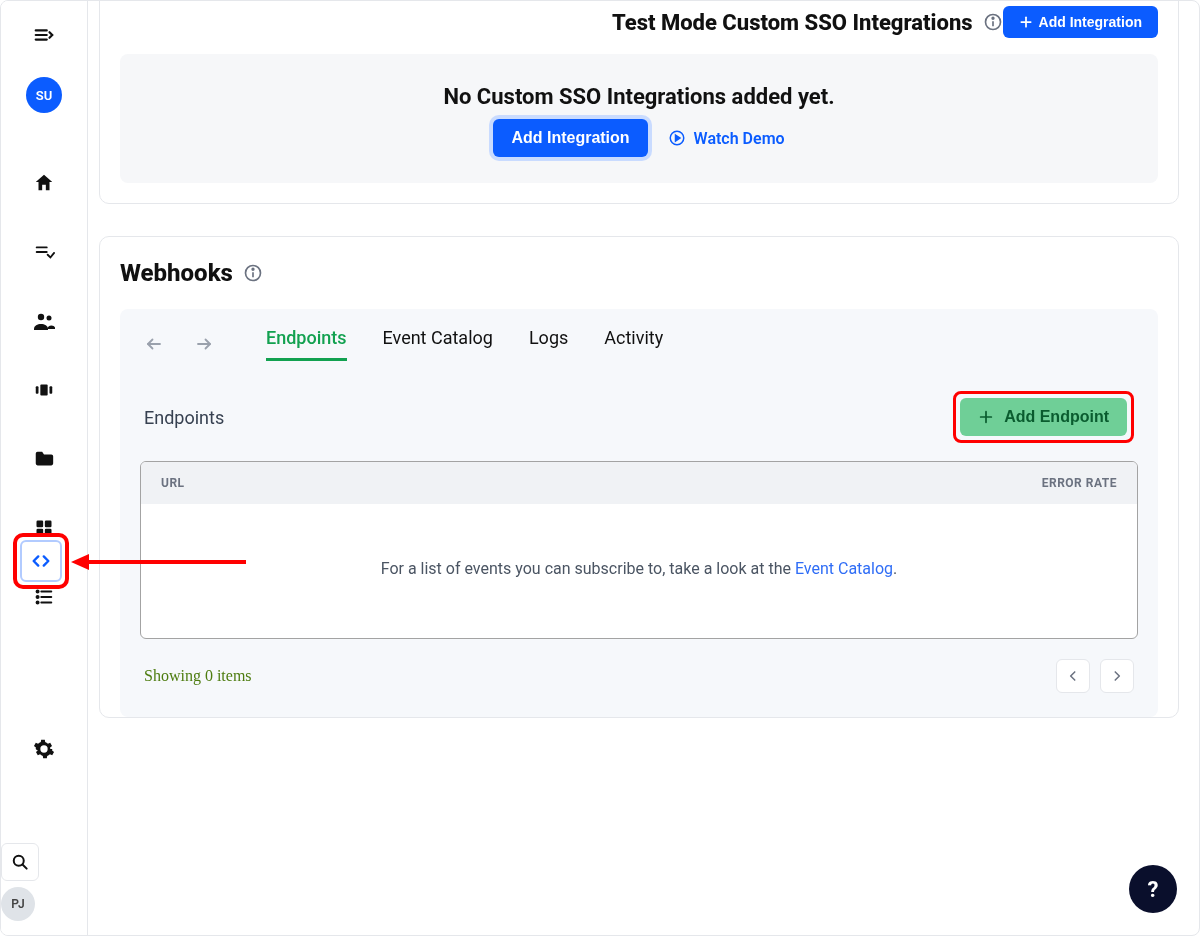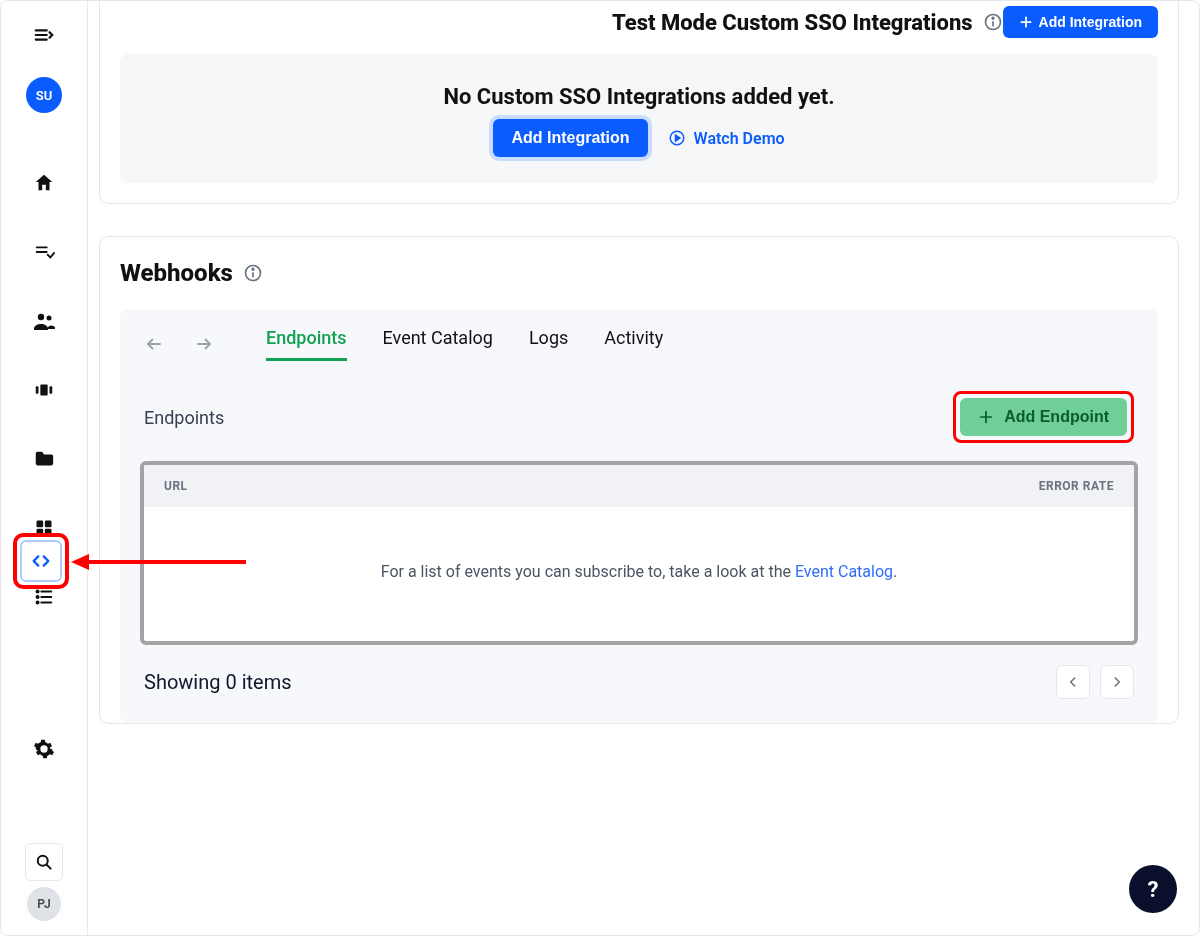--- a/index.html
+++ b/index.html
@@ -5,21 +5,21 @@
 *{box-sizing:border-box;margin:0;padding:0;}
 body{font-family:-apple-system,BlinkMacSystemFont,"Segoe UI",Roboto,Helvetica,Arial,sans-serif;background:#fff;color:#111;width:1200px;height:936px;overflow:hidden;position:relative;border:1px solid #e5e7eb;border-radius:8px;}
 .sidebar{position:absolute;left:0;top:0;bottom:0;width:87px;background:#fff;border-right:1px solid #e5e7eb;display:flex;flex-direction:column;align-items:center;padding-top:14px;z-index:5;}
 .sidebar-top{display:flex;flex-direction:column;align-items:center;gap:0;}
 .expand-btn{width:40px;height:40px;display:flex;align-items:center;justify-content:center;cursor:pointer;}
 .avatar-su{width:36px;height:36px;border-radius:50%;background:#0B5CFF;color:#fff;display:flex;align-items:center;justify-content:center;font-size:13px;font-weight:600;margin-top:22px;}
 .nav-items{margin-top:50px;display:flex;flex-direction:column;align-items:center;gap:29px;}
 .nav-item{width:40px;height:40px;display:flex;align-items:center;justify-content:center;cursor:pointer;color:#111;}
 .code-outer{position:absolute;left:12px;top:532px;width:56px;height:56px;border:4px solid #ff0000;border-radius:10px;z-index:20;pointer-events:none;}
 .code-inner{position:absolute;left:19px;top:539px;width:42px;height:42px;border:2px solid #b2cbff;border-radius:6px;background:#fff;display:flex;align-items:center;justify-content:center;z-index:6;}
-.sidebar-bottom{position:absolute;bottom:14px;left:0;right:0;display:flex;flex-direction:column;align-items:center;gap:6px;}
+.sidebar-bottom{position:absolute;bottom:14px;left:0;right:0;display:flex;flex-direction:column;gap:6px;}
 .search-btn{width:38px;height:38px;border:1px solid #e5e7eb;border-radius:6px;display:flex;align-items:center;justify-content:center;cursor:pointer;}
 .avatar-pj{width:34px;height:34px;border-radius:50%;background:#dfe3e8;color:#444;display:flex;align-items:center;justify-content:center;font-size:12px;font-weight:600;}
 .main{position:absolute;left:78px;right:0;top:0;bottom:0;padding:0 20px 20px 20px;overflow:hidden;}
 .card{border:1px solid #e5e7eb;border-radius:10px;background:#fff;margin-bottom:18px;}
 .sso-card{position:relative;top:-14px;padding:18px 20px 20px 20px;}
 .sso-head{display:flex;align-items:center;justify-content:flex-end;margin-bottom:4px;}
 .sso-title{font-size:22px;font-weight:800;color:#111;white-space:nowrap;overflow:hidden;text-overflow:clip;}
 .sso-title-wrap{display:flex;align-items:center;gap:10px;}
 .info-icon{width:20px;height:20px;display:inline-flex;align-items:center;justify-content:center;color:#6b7280;flex:0 0 auto;}
 .btn-primary-top{background:#0B5CFF;color:#fff;border:none;border-radius:6px;padding:8px 16px;font-weight:600;font-size:14px;cursor:pointer;display:flex;align-items:center;gap:6px;white-space:nowrap;}
@@ -35,28 +35,28 @@
 .wh-body{background:#f6f8fb;border-radius:8px;padding:18px 20px 20px 20px;}
 .wh-nav{display:flex;align-items:center;gap:28px;margin-bottom:30px;}
 .wh-arrow{width:28px;height:28px;display:flex;align-items:center;justify-content:center;color:#9aa1ac;cursor:pointer;}
 .wh-tabs{display:flex;gap:36px;margin-left:20px;}
 .wh-tab{font-size:18px;color:#111;padding-bottom:10px;cursor:pointer;}
 .wh-tab.active{color:#12A150;border-bottom:3px solid #12A150;font-weight:500;}
 .endpoints-row{display:flex;align-items:center;justify-content:space-between;margin-bottom:18px;padding:0 4px;}
 .endpoints-label{font-size:18px;color:#374151;}
 .add-endpoint-wrap{border:3px solid #ff0000;border-radius:8px;padding:4px;}
 .add-endpoint-btn{background:#6FCF97;color:#0a5c2f;border:none;border-radius:6px;padding:10px 18px;font-weight:600;font-size:16px;cursor:pointer;display:flex;align-items:center;gap:10px;}
-.table-box{border:4px solid #a3a3a3;border-radius:6px;background:#fff;overflow:hidden;}
+.table-box{border:1px solid #a3a3a3;border-radius:6px;background:#fff;overflow:hidden;}
 .table-head{display:flex;justify-content:space-between;background:#f0f2f5;padding:14px 20px;font-size:12px;font-weight:700;color:#6b7280;letter-spacing:0.5px;}
 .table-body{padding:55px 20px 60px 20px;text-align:center;}
 .tb-title{font-size:20px;font-weight:700;color:#1f2c3a;margin-bottom:14px;}
 .tb-sub{font-size:16px;color:#4b5563;}
 .tb-sub .link{color:#2f6df6;cursor:pointer;}
 .table-foot{display:flex;align-items:center;justify-content:space-between;padding:20px 4px 4px 4px;}
-.foot-text{font-size:20px;color:#0f172a;}
+.foot-text{font-size:16px;color:#4d7c0f;font-family:Liberation Serif, serif;}
 .pager{display:flex;gap:10px;}
 .pager-btn{width:34px;height:34px;border:1px solid #e5e7eb;border-radius:6px;background:#fff;display:flex;align-items:center;justify-content:center;cursor:pointer;color:#6b7280;}
 .help-fab{position:absolute;right:22px;bottom:22px;width:48px;height:48px;border-radius:50%;background:#0a0f2c;color:#fff;display:flex;align-items:center;justify-content:center;font-size:22px;font-weight:700;cursor:pointer;z-index:30;}
 .red-arrow{position:absolute;left:70px;top:549px;z-index:21;pointer-events:none;}
 svg{display:block;}
 </style>
 </head>
 <body>
 
 <div class="sidebar">

